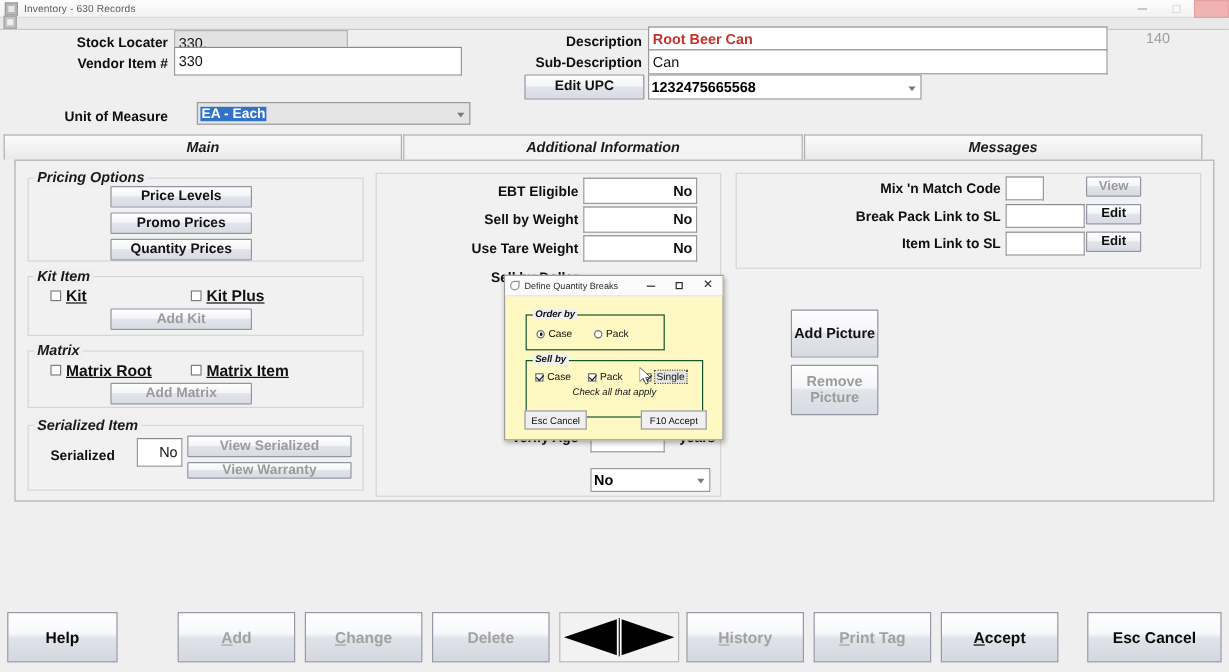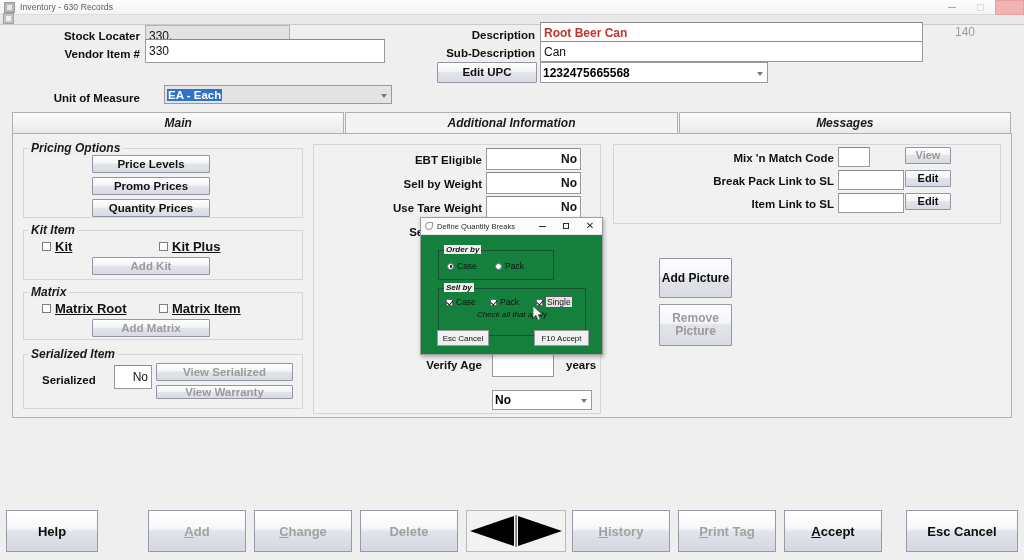--- a/index.html
+++ b/index.html
@@ -132,39 +132,39 @@
     position: absolute; top: -8px; left: 4px;
     background: #efefef; padding: 0 3px;
     font-size: 12px; font-style: italic; font-weight: bold; color: #1a1a1a;
     white-space: nowrap;
   }
 
   
   .header { position: absolute; left: 0; top: 25px; width: 898px; height: 85px; }
 
   
-  .tabbar { position: absolute; left: 12px; top: 112px; width: 1000px; height: 21px; display: flex; }
+  .tabbar { position: absolute; left: 3px; top: 112px; width: 1000px; height: 21px; display: flex; }
   .tab {
     flex: 1; border: 1px solid #b0b0b0; border-bottom: none;
     background: linear-gradient(#fbfbfb, #eaeaea);
     display: flex; align-items: center; justify-content: center;
     font-size: 12px; font-style: italic; font-weight: bold; color: #1a1a1a;
     margin-right: 1px; cursor: default;
   }
   .tab.active { background: #f3f3f3; }
 
   .panel {
     position: absolute; left: 12px; top: 133px; width: 1000px; height: 285px;
     border: 1px solid #b0b0b0; background: #f1f1f1;
   }
 
   
   .dialog {
-    position: absolute; left: 420px; top: 217px; width: 183px; height: 138px;
-    background: #15803d;
+    position: absolute; left: 420px; top: 229px; width: 183px; height: 138px;
+    background: #fef9c3;
     border: 1px solid #9d9d9d;
     box-shadow: 1px 2px 4px rgba(0,0,0,.30);
     z-index: 50;
   }
   .dlg-title {
     height: 17px; display: flex; align-items: center;
     background: #fbfbfb; border-bottom: 1px solid #e3e3e3;
   }
   .dlg-ico {
     width: 8px; height: 8px; margin: 0 4px 0 4px;

